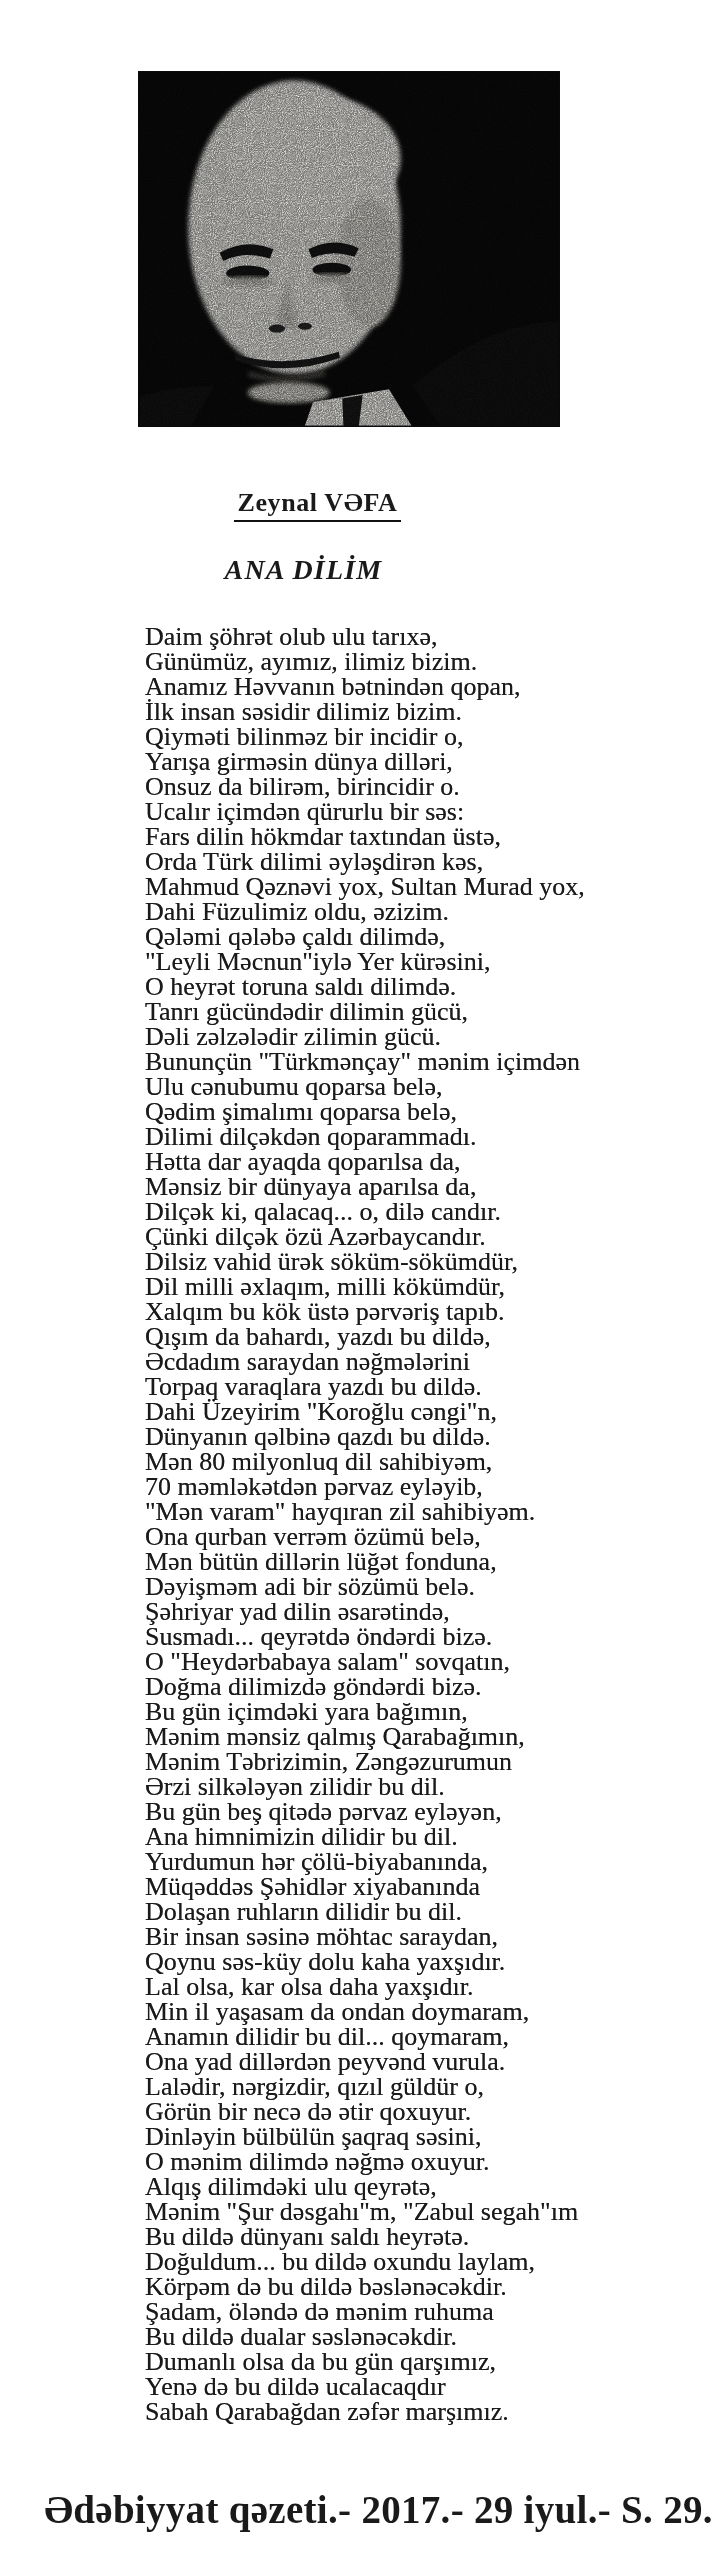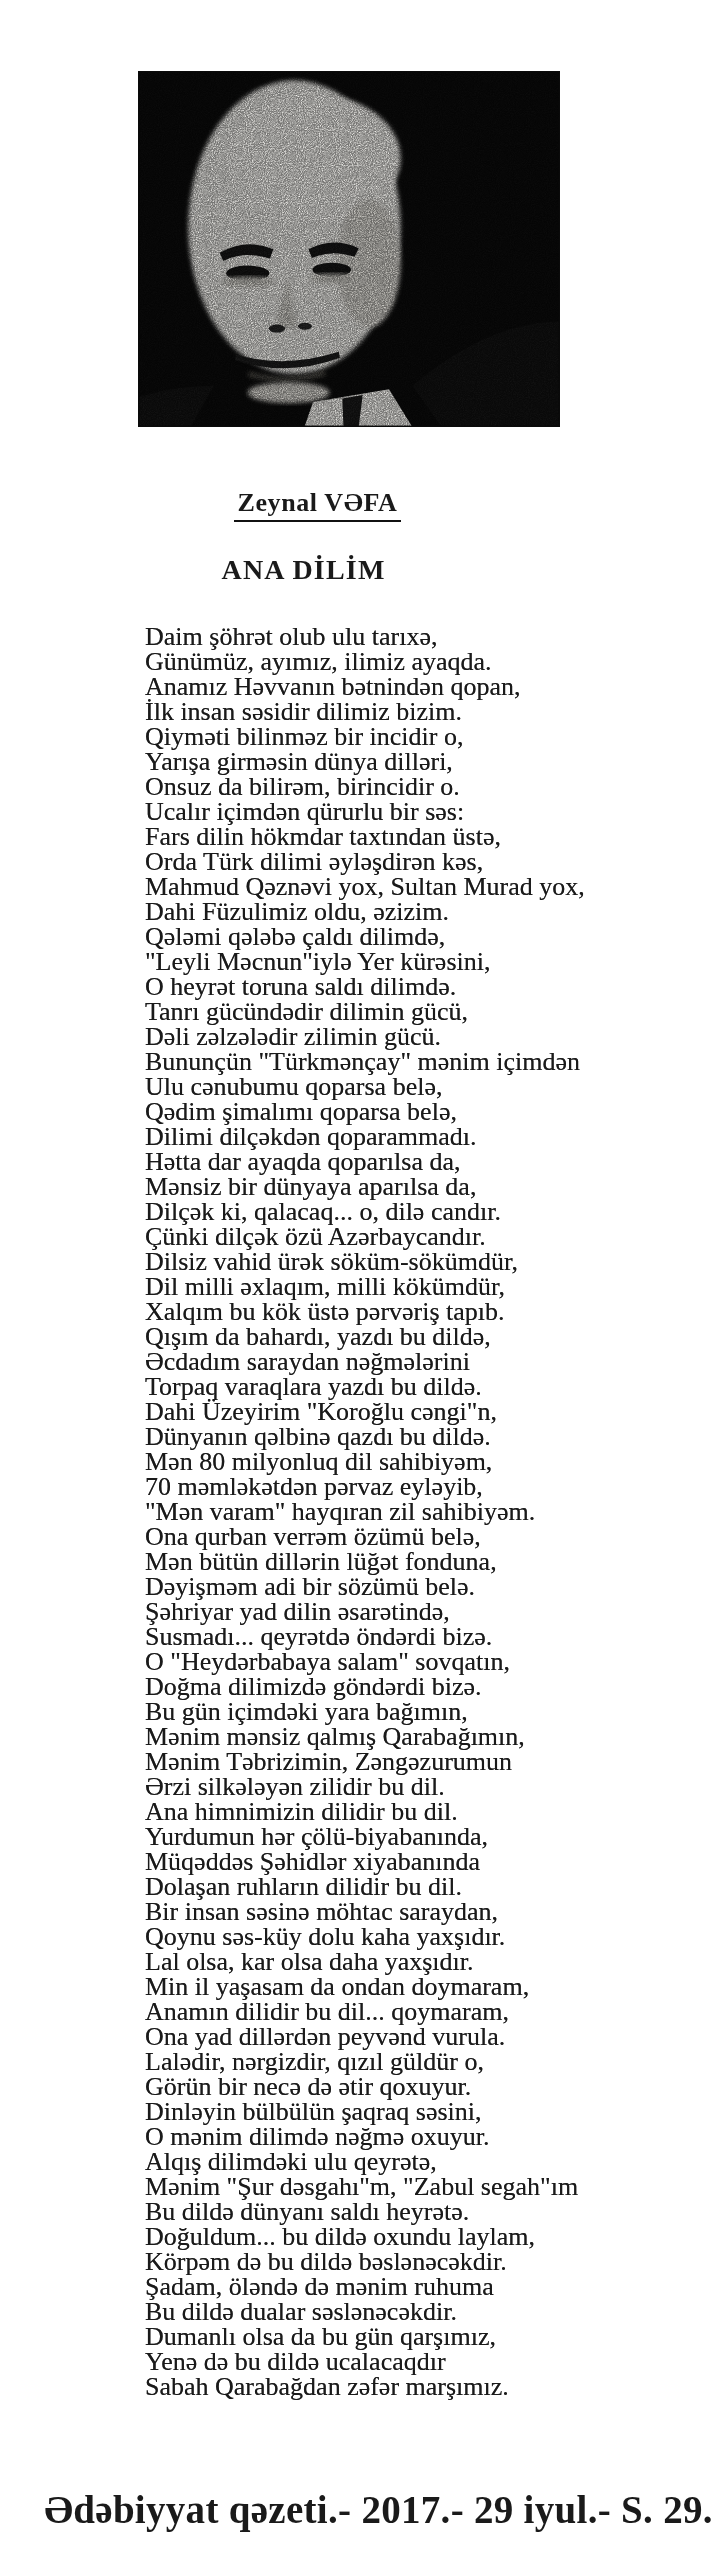--- a/index.html
+++ b/index.html
@@ -28,20 +28,21 @@
   .author .underlined{
     display:inline-block;
     border-bottom:2.3px solid #111;
     padding:0 3.5px 2.3px 3.5px;
   }
   .title{
     position:absolute;left:0;top:554px;width:607px;
     text-align:center;
     font-size:28px;font-weight:700;
     letter-spacing:1.2px;
+    font-style:italic;
   }
   .poem{
     position:absolute;left:145px;top:624px;width:525px;
     font-size:26px;
     line-height:25px;
     white-space:nowrap;
     text-shadow:0 0 0.3px rgba(10,10,10,0.65);
   }
   .footer{
     position:absolute;left:16px;top:2487px;width:725px;
@@ -105,21 +106,21 @@
   </div>
 
   <div class="author">
     <span class="underlined">Zeynal VƏFA</span>
   </div>
 
   <div class="title">ANA DİLİM</div>
 
   <div class="poem">
       <div class="poem-line">Daim şöhrət olub ulu tarıxə,</div>
-      <div class="poem-line">Günümüz, ayımız, ilimiz ayaqda.</div>
+      <div class="poem-line">Günümüz, ayımız, ilimiz bizim.</div>
       <div class="poem-line">Anamız Həvvanın bətnindən qopan,</div>
       <div class="poem-line">İlk insan səsidir dilimiz bizim.</div>
       <div class="poem-line">Qiyməti bilinməz bir incidir o,</div>
       <div class="poem-line">Yarışa girməsin dünya dilləri,</div>
       <div class="poem-line">Onsuz da bilirəm, birincidir o.</div>
       <div class="poem-line">Ucalır içimdən qürurlu bir səs:</div>
       <div class="poem-line">Fars dilin hökmdar taxtından üstə,</div>
       <div class="poem-line">Orda Türk dilimi əyləşdirən kəs,</div>
       <div class="poem-line">Mahmud Qəznəvi yox, Sultan Murad yox,</div>
       <div class="poem-line">Dahi Füzulimiz oldu, əzizim.</div>
@@ -151,20 +152,21 @@
       <div class="poem-line">Mən bütün dillərin lüğət fonduna,</div>
       <div class="poem-line">Dəyişməm adi bir sözümü belə.</div>
       <div class="poem-line">Şəhriyar yad dilin əsarətində,</div>
       <div class="poem-line">Susmadı... qeyrətdə öndərdi bizə.</div>
       <div class="poem-line">O "Heydərbabaya salam" sovqatın,</div>
       <div class="poem-line">Doğma dilimizdə göndərdi bizə.</div>
       <div class="poem-line">Bu gün içimdəki yara bağımın,</div>
       <div class="poem-line">Mənim mənsiz qalmış Qarabağımın,</div>
       <div class="poem-line">Mənim Təbrizimin, Zəngəzurumun</div>
       <div class="poem-line">Ərzi silkələyən zilidir bu dil.</div>
+      <div class="poem-line">Bu gün beş qitədə pərvaz eyləyən,</div>
       <div class="poem-line">Ana himnimizin dilidir bu dil.</div>
       <div class="poem-line">Yurdumun hər çölü-biyabanında,</div>
       <div class="poem-line">Müqəddəs Şəhidlər xiyabanında</div>
       <div class="poem-line">Dolaşan ruhların dilidir bu dil.</div>
       <div class="poem-line">Bir insan səsinə möhtac saraydan,</div>
       <div class="poem-line">Qoynu səs-küy dolu kaha yaxşıdır.</div>
       <div class="poem-line">Lal olsa, kar olsa daha yaxşıdır.</div>
       <div class="poem-line">Min il yaşasam da ondan doymaram,</div>
       <div class="poem-line">Anamın dilidir bu dil... qoymaram,</div>
       <div class="poem-line">Ona yad dillərdən peyvənd vurula.</div>

